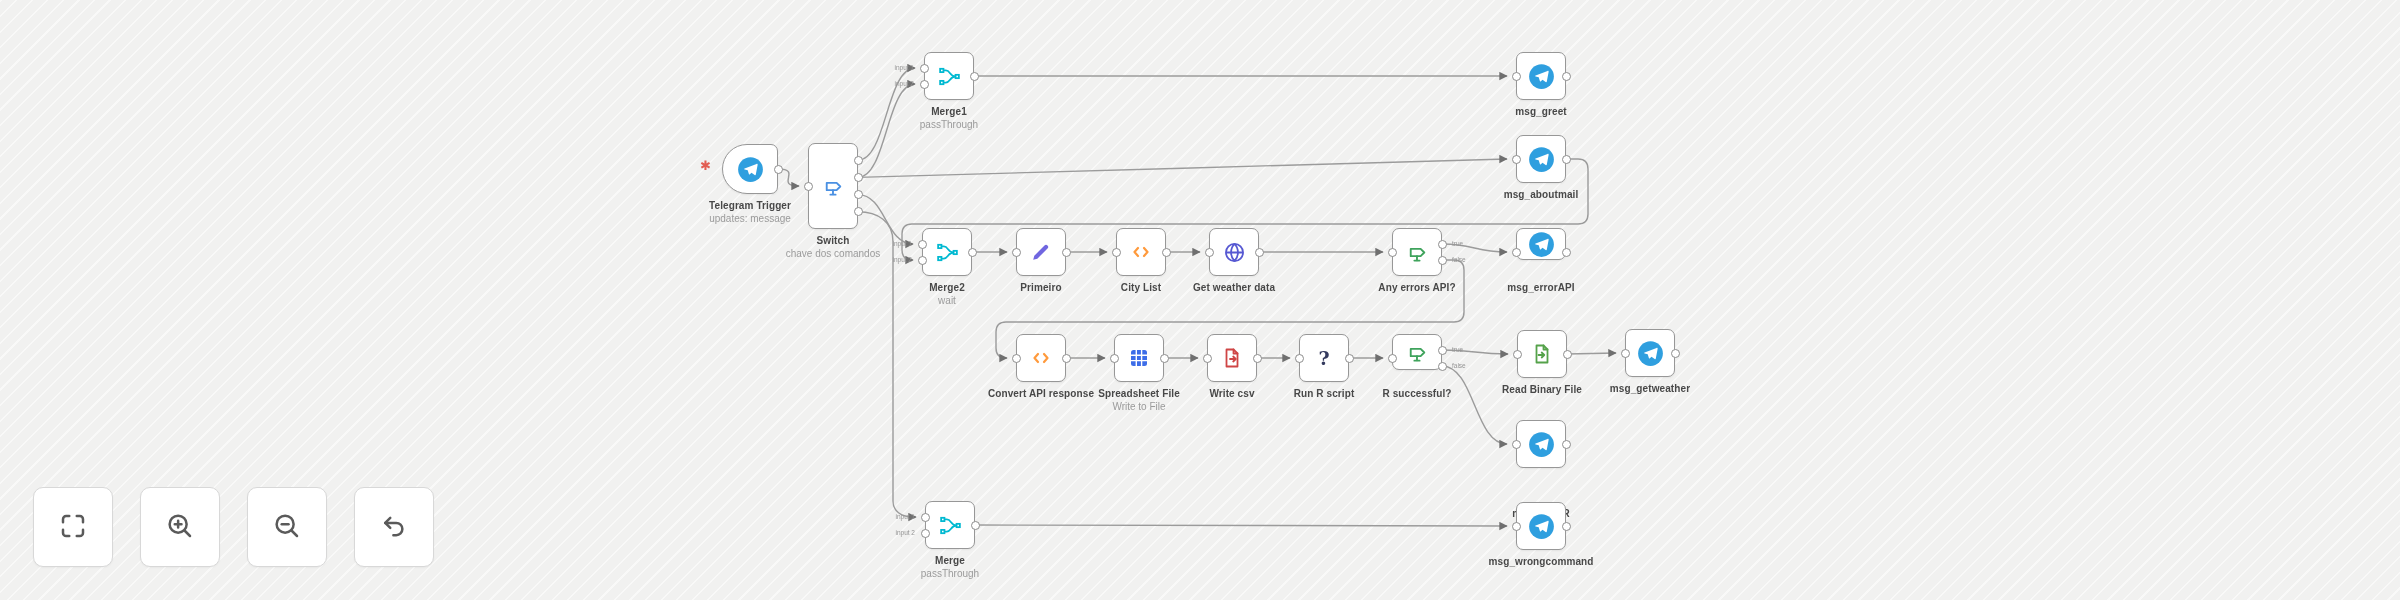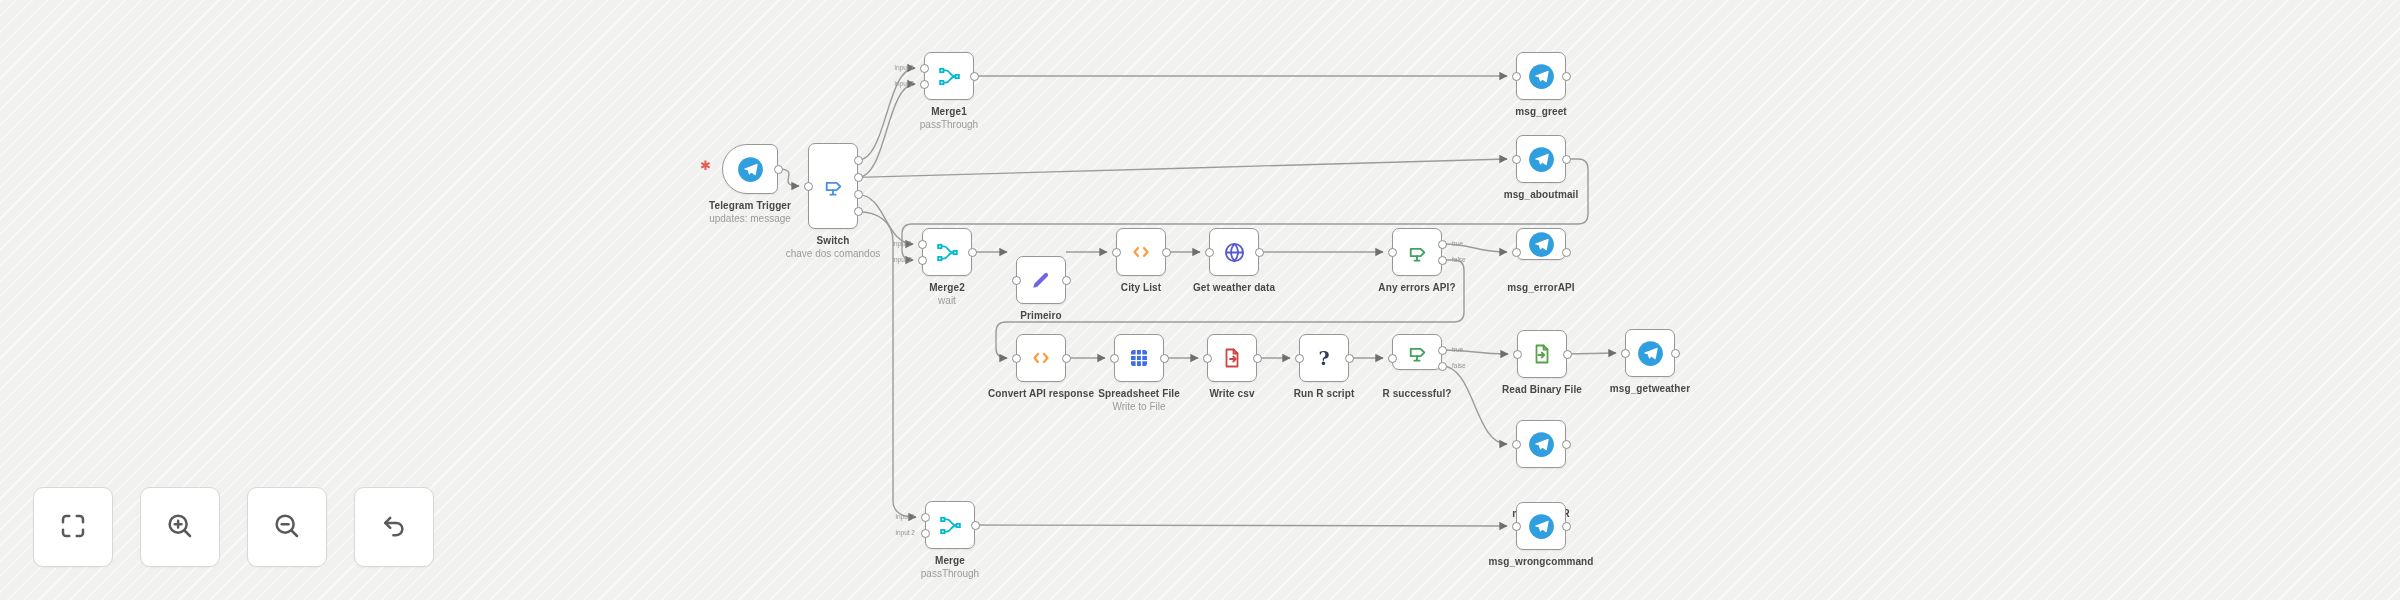--- a/index.html
+++ b/index.html
@@ -175,21 +175,21 @@
         <div class="node-caption" style="left: -65px; top: 54px;">
           <div class="node-label">Merge2</div>
           <div class="node-sublabel">wait</div>
         </div>
         <span class="port" style="left: -4.5px; top: 11.5px;"></span>
         <span class="port-label" style="right: 60px; top: 12px;">input 1</span>
         <span class="port" style="left: -4.5px; top: 27.5px;"></span>
         <span class="port-label" style="right: 60px; top: 28px;">input 2</span>
         <span class="port" style="left: 45.5px; top: 19.5px;"></span>
       </div>
-      <div class="node" style="left: 1016px; top: 228px; width: 50px; height: 48px; margin-top: 28px;">
+      <div class="node" style="left: 1016px; top: 228px; width: 50px; height: 48px;">
         <div class="node-box">
           <span class="node-icon">
             <svg viewBox="0 0 24 24" width="24" height="24" fill="#7066e0">
               <path d="M4.2 19.8 l1.1 -4.1 L15.5 5.5 a2.1 2.1 0 0 1 3 3 L8.3 18.7 z"></path>
             </svg>
           </span>
         </div>
         <div class="node-caption" style="left: -65px; top: 54px;">
           <div class="node-label">Primeiro</div>
         </div>

